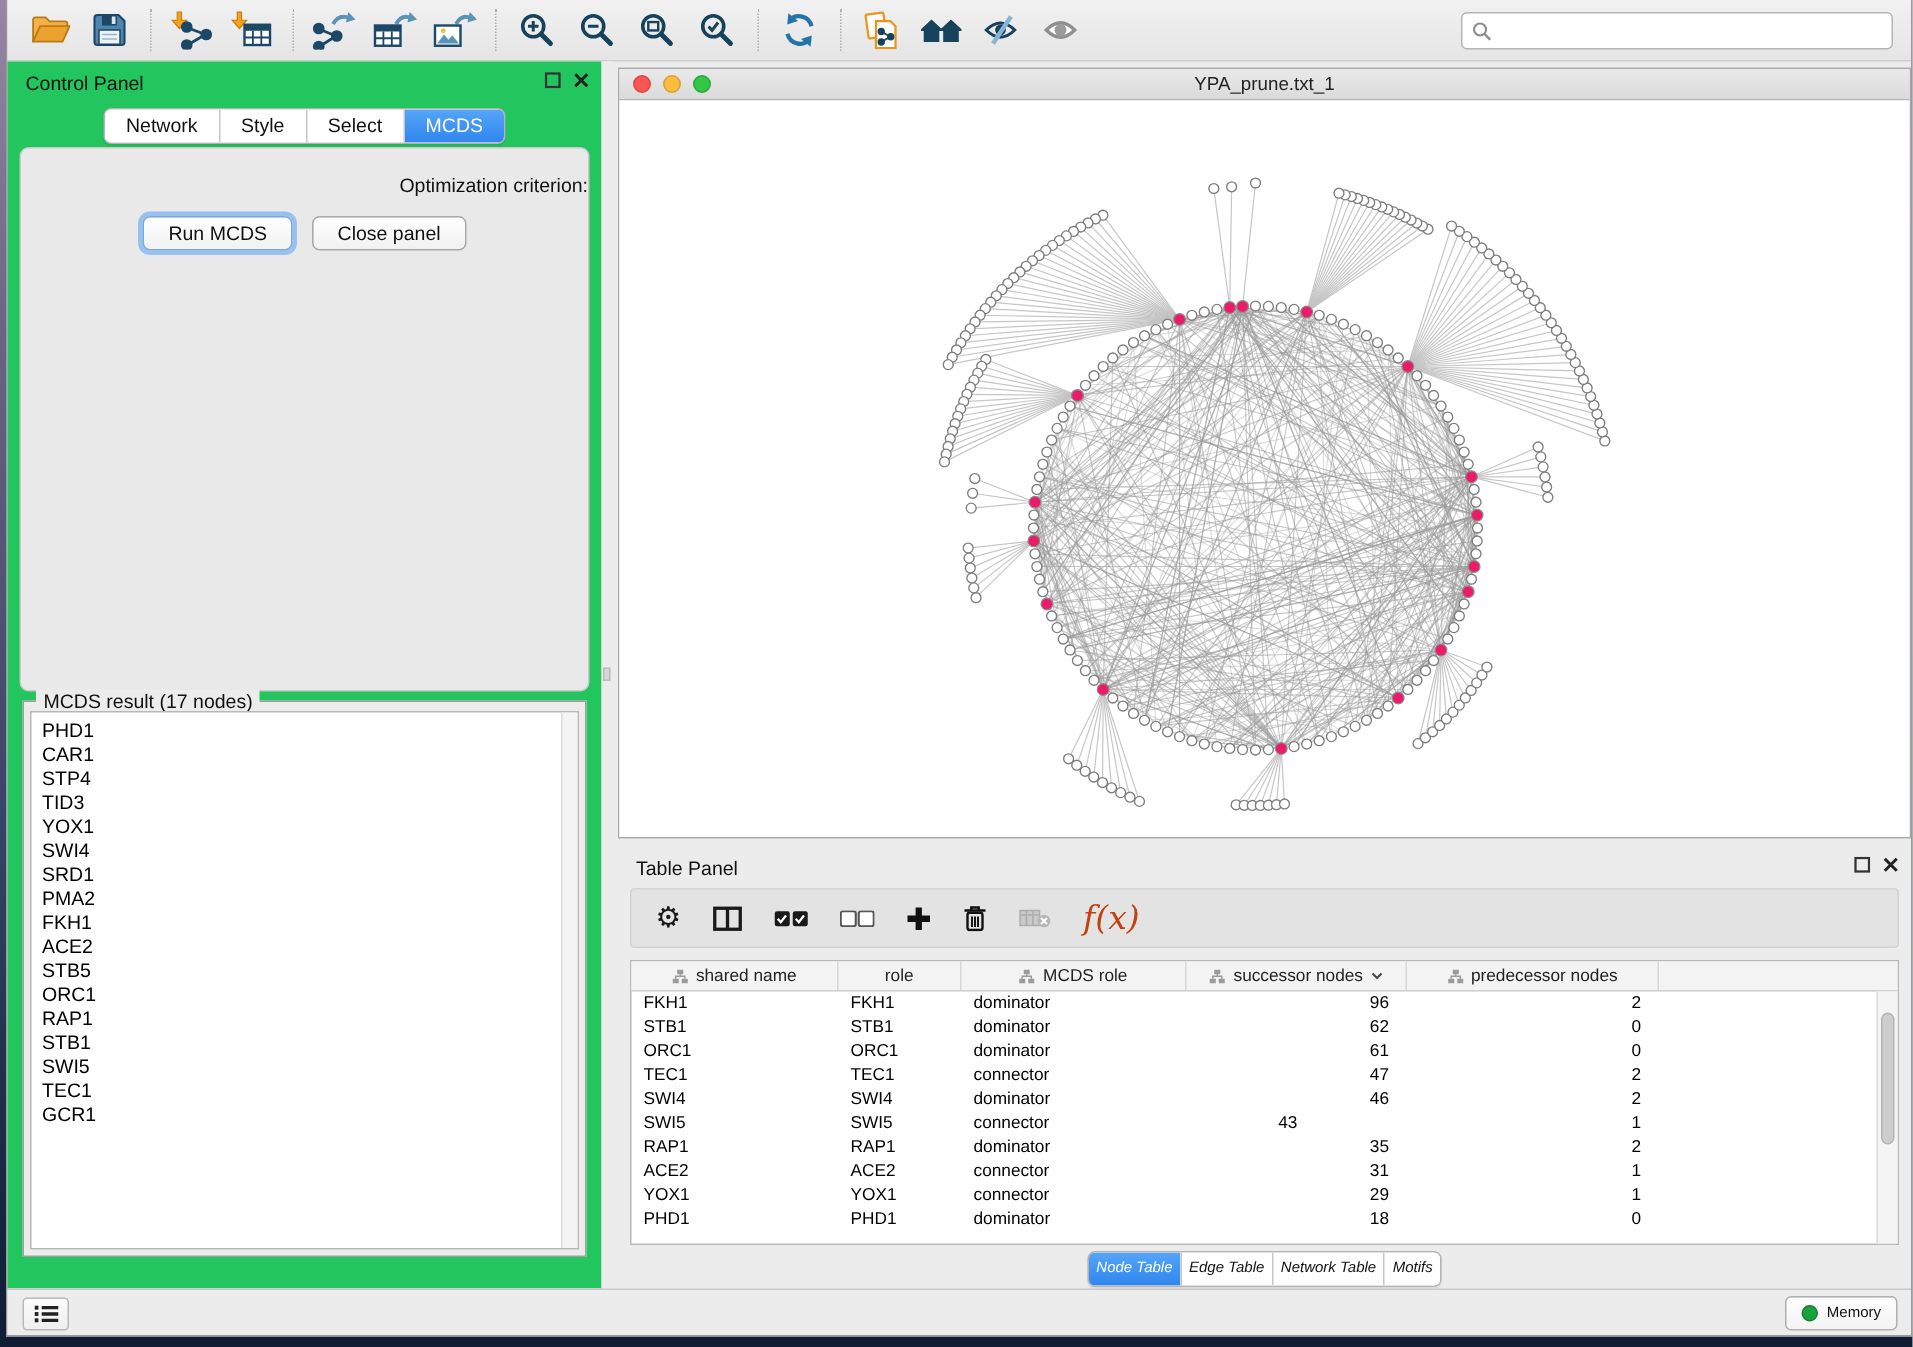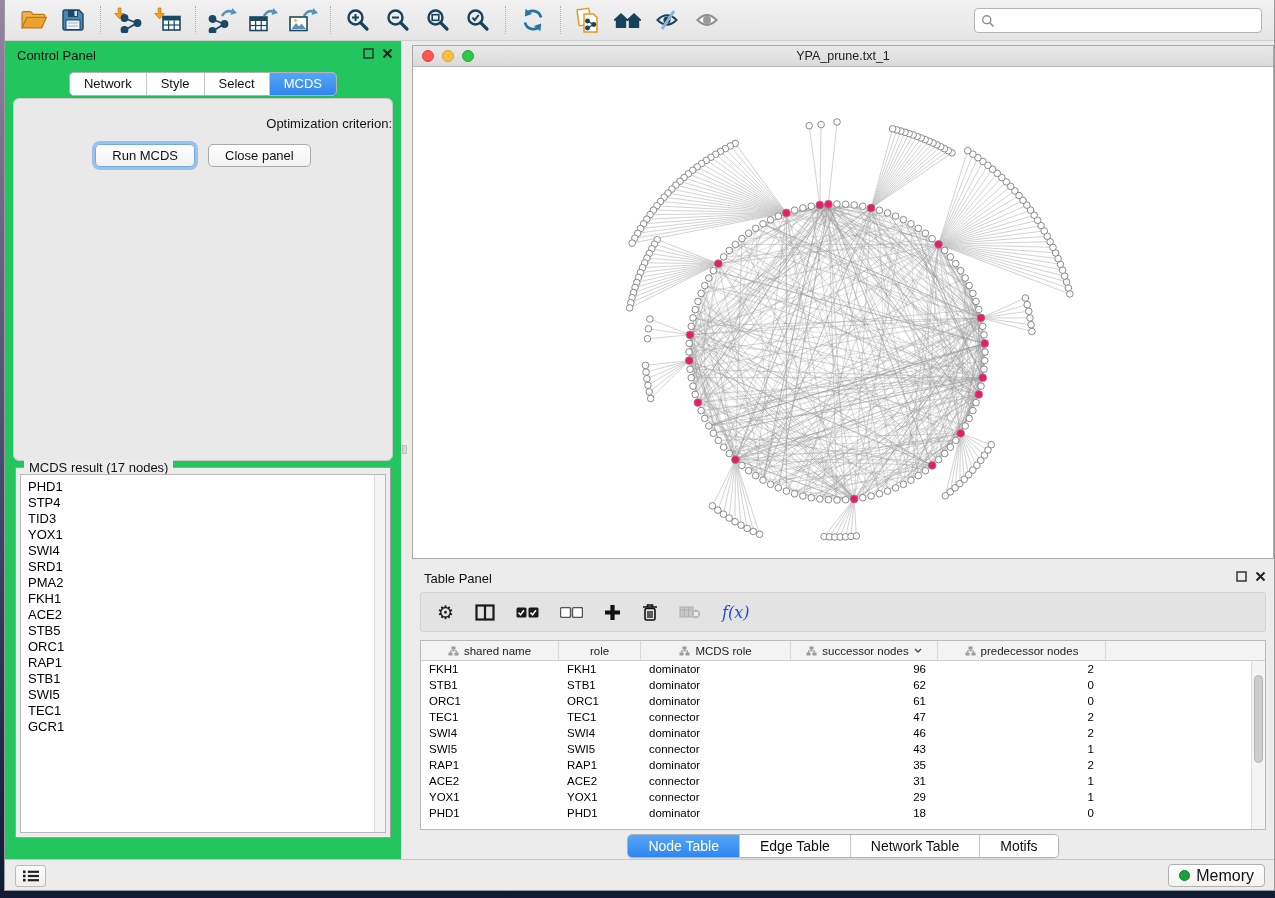--- a/index.html
+++ b/index.html
@@ -59,39 +59,39 @@
   .light.green { background:#33c748; border:1px solid #27a73a; }
   .nw-title { position:absolute; left:0; right:0; top:3px; text-align:center; font-size:12.5px; color:#222; }
   .nw-canvas { position:absolute; left:0; right:0; top:21px; bottom:0; background:#fff; overflow:hidden; }
 
   
   .table-panel { position:absolute; left:4px; right:0; top:524px; bottom:0; background:#ececec; }
   .tp-title { position:absolute; left:12px; top:6px; font-size:13px; color:#111; }
   .tp-toolbar { position:absolute; left:8px; right:8px; top:27px; height:40px; background:#e3e3e3; border:1px solid #d2d2d2; border-radius:3px; display:flex; align-items:center; gap:21px; padding-left:16px; }
   .tp-tool { background:none; border:none; display:flex; align-items:center; justify-content:center; cursor:pointer; height:30px; }
   .gear-glyph { font-size:19px; color:#1a1a1a; line-height:19px; }
-  .fx-glyph { font-family:"DejaVu Serif", serif; font-style:italic; font-size:16px; color:#1d4ed8; }
+  .fx-glyph { font-family:"DejaVu Serif", serif; font-style:italic; font-size:22px; color:#c2410c; }
   .tp-table { position:absolute; left:8px; right:8px; top:75px; height:190px; background:#fff; border:1px solid #b9b9b9; }
   .thead { position:absolute; left:0; right:0; top:0; height:20px; background:#f3f3f3; border-bottom:1px solid #cfcfcf; display:flex; }
   .th { display:flex; align-items:center; justify-content:center; gap:5px; font-size:11.5px; color:#222; border-right:1px solid #d8d8d8; height:100%; }
   .th.filler { flex:1; border-right:none; }
   .tbody { position:absolute; left:0; right:14px; top:20px; bottom:0; overflow:hidden; }
   .tr { display:flex; height:16px; }
   .td { font-size:11.5px; color:#000; line-height:16px; white-space:nowrap; overflow:hidden; }
   .td.left { padding-left:8px; text-align:left; }
   .td.right { padding-right:12px; text-align:right; }
   .tscroll { position:absolute; right:0; top:20px; bottom:0; width:14px; background:#f4f4f4; border-left:1px solid #dcdcdc; }
   .tscroll .thumb { position:absolute; left:2px; right:2px; top:14px; height:88px; background:#cdcdcd; border:1px solid #b4b4b4; border-radius:6px; }
   .tp-tabs { position:absolute; left:0; right:0; top:269px; display:flex; justify-content:center; }
-  .tp-tabs .seg { font-size:14px; padding:3px 20px; }
+  .tp-tabs .seg { font-size:10px; padding:3px 5px;font-style:italic; }
 
   
   .status-bar { position:absolute; left:0; right:0; bottom:0; height:31px; background:#ececec; border-top:1px solid #c8c8c8; }
   .sb-left-btn { position:absolute; left:10px; top:5px; width:31px; height:22px; background:linear-gradient(#fcfcfc,#efefef); border:1px solid #b9b9b9; border-radius:3px; display:flex; align-items:center; justify-content:center; cursor:pointer; }
-  .memory-btn { position:absolute; right:9px; top:4px; height:23px; background:linear-gradient(#ffffff,#f3f3f3); border:1px solid #b0b0b0; border-radius:4px; display:flex; align-items:center; gap:6px; padding:0 10px; font-size:16px; color:#111; cursor:pointer; }
+  .memory-btn { position:absolute; right:9px; top:4px; height:23px; background:linear-gradient(#ffffff,#f3f3f3); border:1px solid #b0b0b0; border-radius:4px; display:flex; align-items:center; gap:6px; padding:0 10px; font-size:10px; color:#111; cursor:pointer; }
   .mem-dot { width:11px; height:11px; border-radius:50%; background:#1ca23c; border:1px solid #15802e; }
 
   svg { display:block; }
 </style>
 </head>
 <body>
 
 <div class="desktop">
 <div class="app">
 
@@ -316,20 +316,21 @@
         <div class="btn-row">
           <button class="push-btn focused">Run MCDS</button>
           <button class="push-btn">Close panel</button>
         </div>
       </div>
       <div class="result-group">
         <span class="result-legend">MCDS result (17 nodes)</span>
         <div class="result-list">
           <div style="padding-top:4px;">
                 <div class="mcds-item">PHD1</div>
+                <div class="mcds-item">CAR1</div>
                 <div class="mcds-item">STP4</div>
                 <div class="mcds-item">TID3</div>
                 <div class="mcds-item">YOX1</div>
                 <div class="mcds-item">SWI4</div>
                 <div class="mcds-item">SRD1</div>
                 <div class="mcds-item">PMA2</div>
                 <div class="mcds-item">FKH1</div>
                 <div class="mcds-item">ACE2</div>
                 <div class="mcds-item">STB5</div>
                 <div class="mcds-item">ORC1</div>
@@ -1365,21 +1366,21 @@
                   <div class="td left" style="width: 138px;">SWI4</div>
                   <div class="td left" style="width: 82px;">SWI4</div>
                   <div class="td left" style="width: 150px;">dominator</div>
                   <div class="td right" style="width: 147px;">46</div>
                   <div class="td right" style="width: 168px;">2</div>
                 </div>
                 <div class="tr">
                   <div class="td left" style="width: 138px;">SWI5</div>
                   <div class="td left" style="width: 82px;">SWI5</div>
                   <div class="td left" style="width: 150px;">connector</div>
-                  <div class="td right" style="width: 147px;">43</div>
+                  <div class="td right" style="width: 147px; text-align: center;">43</div>
                   <div class="td right" style="width: 168px;">1</div>
                 </div>
                 <div class="tr">
                   <div class="td left" style="width: 138px;">RAP1</div>
                   <div class="td left" style="width: 82px;">RAP1</div>
                   <div class="td left" style="width: 150px;">dominator</div>
                   <div class="td right" style="width: 147px;">35</div>
                   <div class="td right" style="width: 168px;">2</div>
                 </div>
                 <div class="tr">

